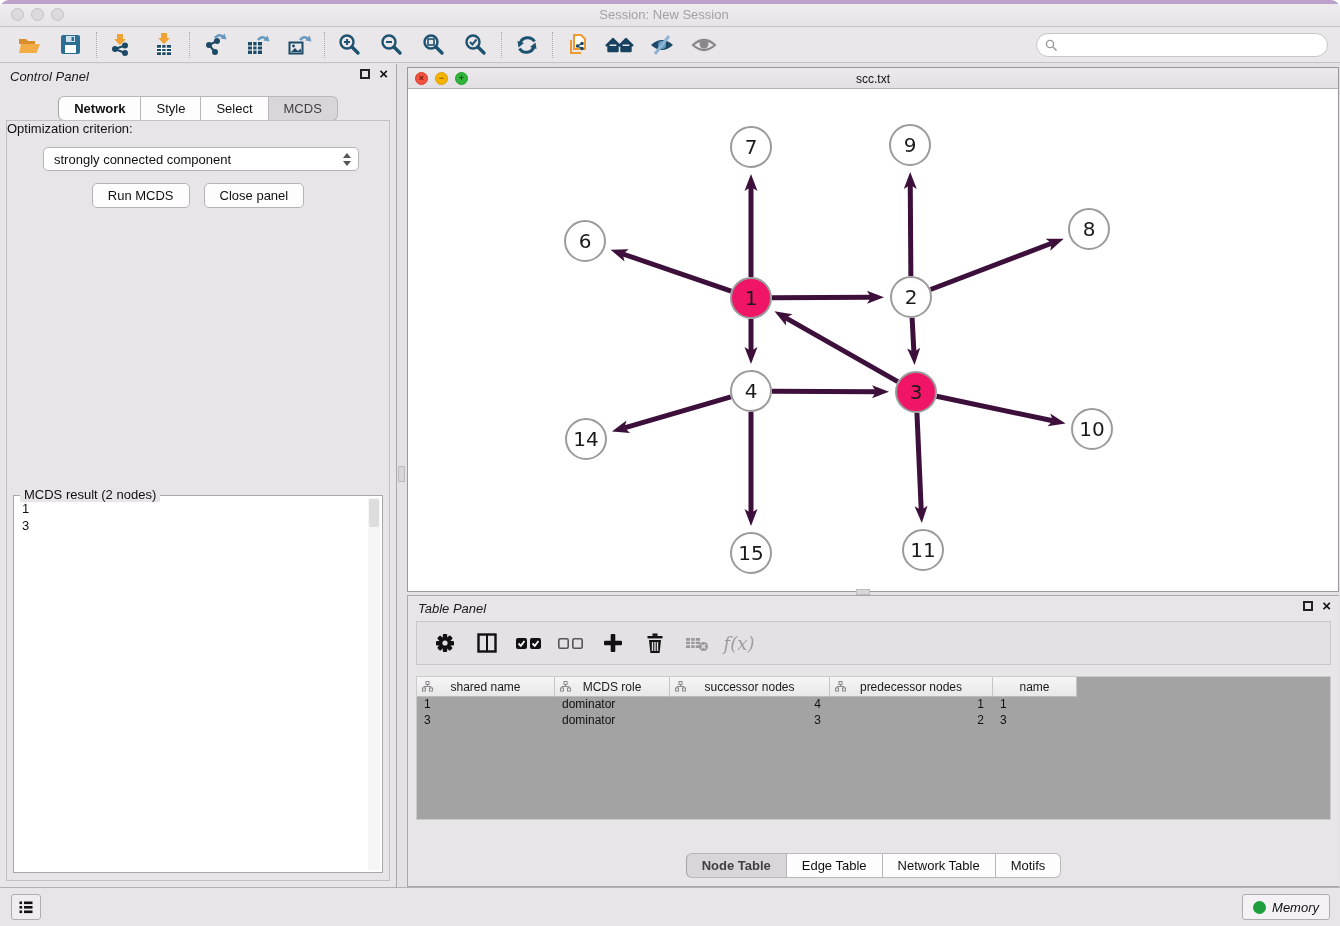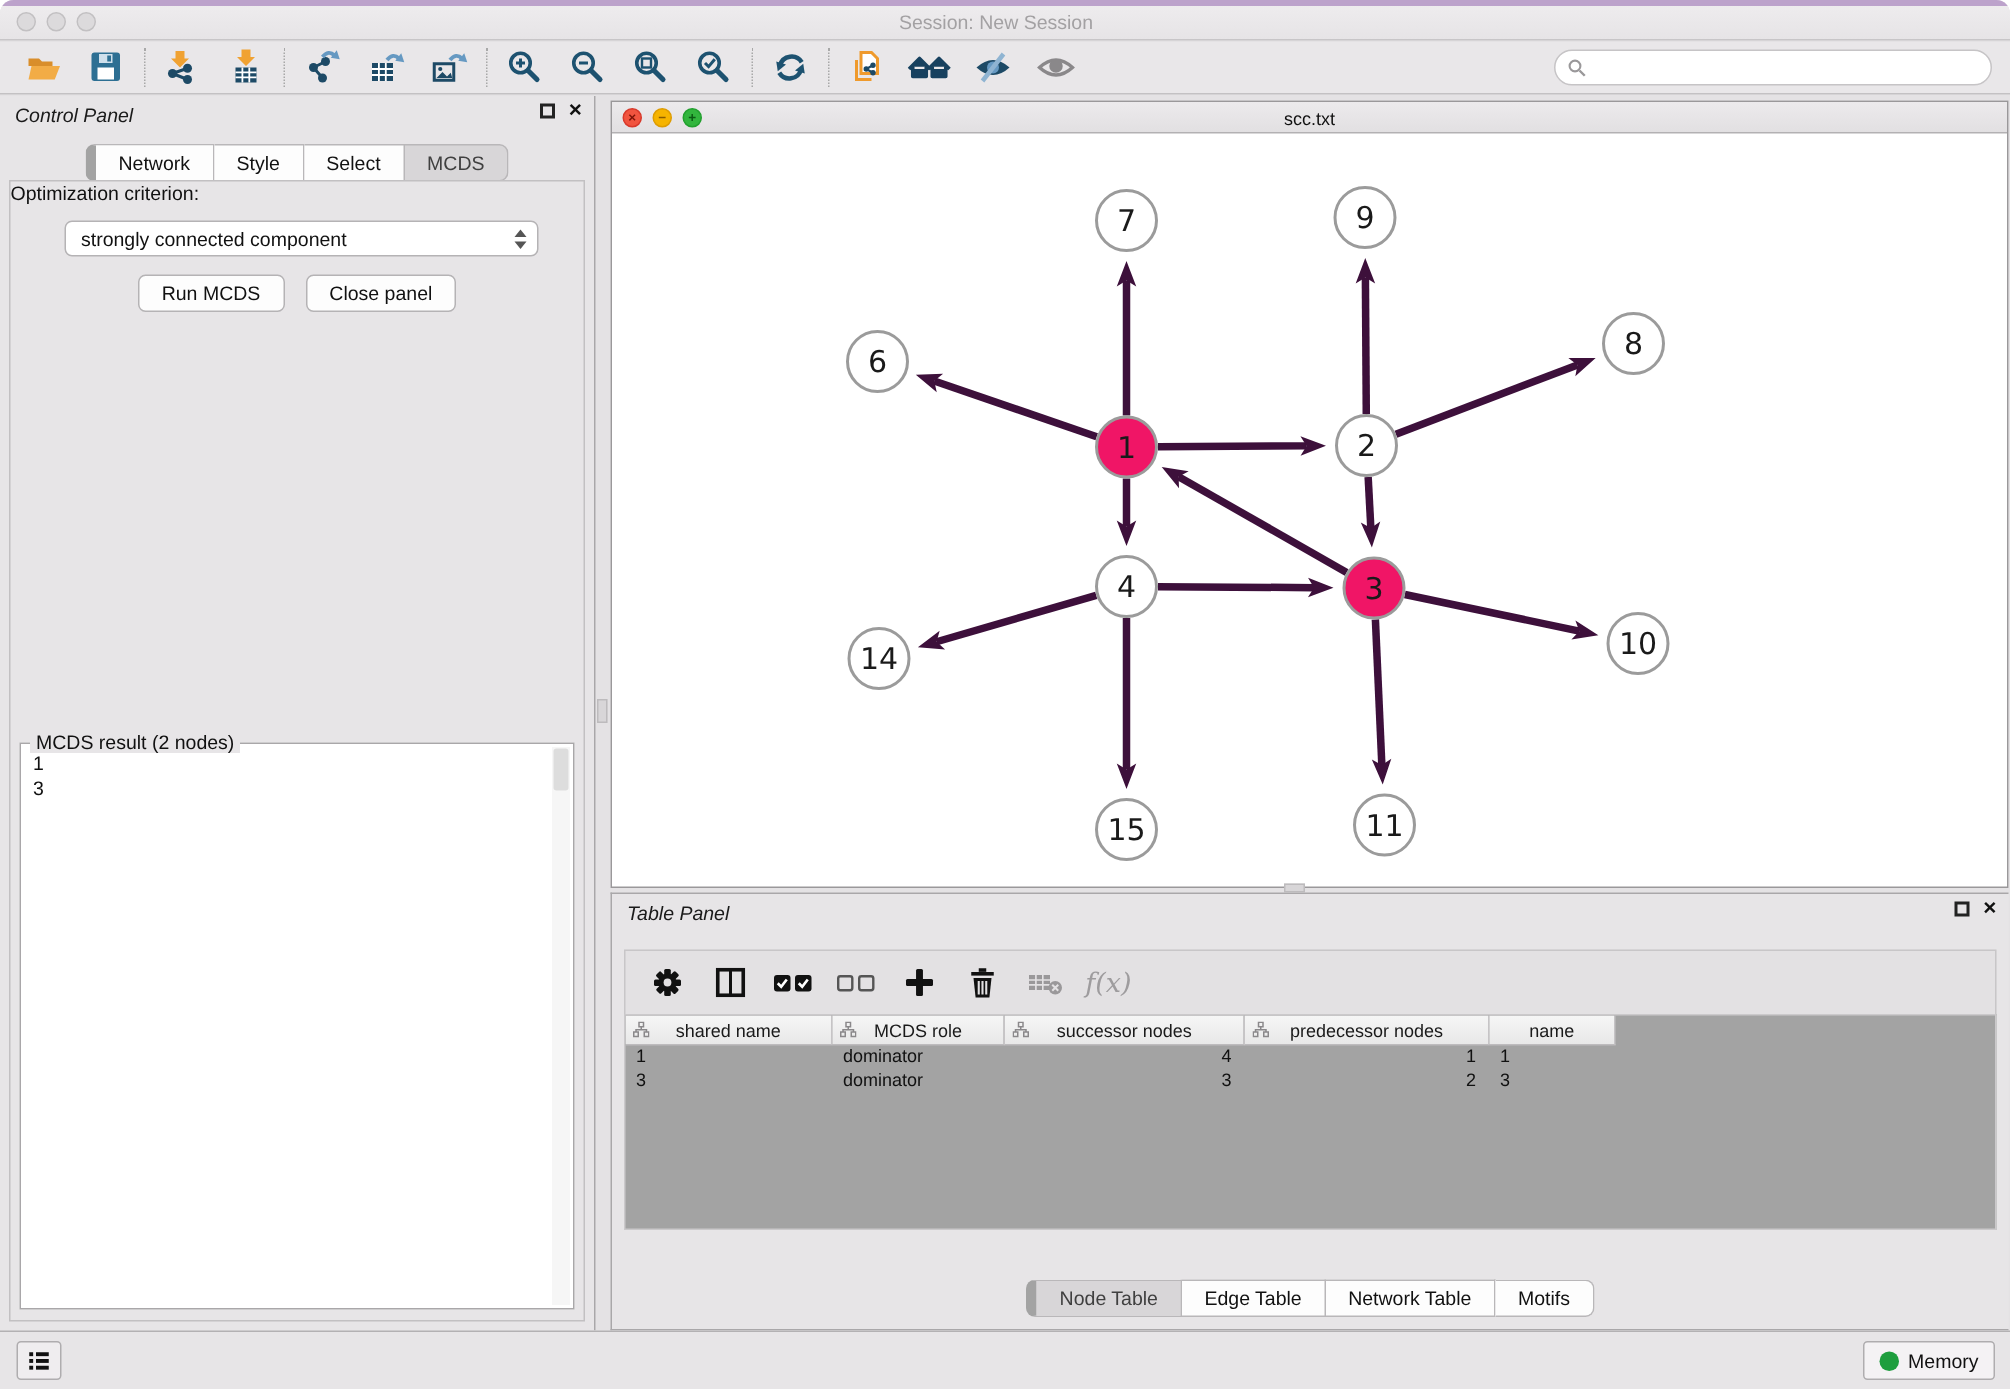--- a/index.html
+++ b/index.html
@@ -33,21 +33,21 @@
   .float-btn { width:10px; height:10px; border:2px solid #222; }
   .close-btn { font-size:15px; font-weight:bold; color:#111; line-height:10px; }
 
   
   .control-panel { position:absolute; left:0; top:64px; width:397px; bottom:39px;
                    background:#E7E5E7; border-right:1px solid #A9A7A9; }
   .seg { display:flex; justify-content:center; }
   .cp-tabs { position:absolute; top:32px; left:0; right:0; }
   .seg-item { font-size:13px; padding:4px 15px; background:#FDFDFD; border:1px solid #B9B7B9;
               border-left:none; color:#111; cursor:default; }
-  .seg-item:first-child { border-left:7px solid #a3a3a3; border-radius:6px 0 0 6px; }
+  .seg-item:first-child { border-left:1px solid #a3a3a3; border-radius:6px 0 0 6px;font-weight:bold; }
   .seg-item:last-child { border-radius:0 6px 6px 0; }
   .seg-item.selected { background:#D8D6D8; color:#404040; }
   .cp-body { position:absolute; top:56px; left:6px; right:6px; bottom:6px;
              background:#E7E5E7; border:1px solid #C2C0C2; }
   .opt-label { font-size:13px; color:#111; }
   .dropdown { position:relative; margin:11px 30px 0 36px; height:24px; background:#fff;
               border:1px solid #B5B3B5; border-radius:5px; display:flex; align-items:center;
               font-size:13px; padding-left:10px; color:#111; }
   .dd-arrows { position:absolute; right:6px; top:4px; }
   .btn-row { display:flex; justify-content:center; gap:14px; margin-top:12px; }
@@ -77,21 +77,21 @@
   .net-canvas { position:absolute; top:21px; left:0; right:0; bottom:0; }
 
   .v-splitter-grip { position:absolute; left:398px; top:466px; width:7px; height:16px;
                      background:#D8D6D8; border:1px solid #BDBBBD; }
   .h-splitter-grip { position:absolute; left:856px; top:589px; width:14px; height:6px;
                      background:#D8D6D8; border:1px solid #BDBBBD; }
 
   
   .table-panel { position:absolute; left:407px; top:595px; width:932px; height:292px;
                  background:#E7E5E7; border:1px solid #A9A7A9; border-right:none; }
-  .tp-toolbar { position:absolute; top:37px; left:8px; right:8px; height:44px;
+  .tp-toolbar { position:absolute; top:25px; left:8px; right:8px; height:44px;
                 background:#E3E1E3; border:1px solid #C8C6C8;
                 display:flex; align-items:center; gap:10px; padding-left:12px; }
   .tp-tbtn { width:32px; height:32px; display:flex; align-items:center; justify-content:center; }
   .fx-label { font-family:"DejaVu Serif", serif; font-style:italic; font-size:18px; color:#9E9C9E; }
   .tp-table { position:absolute; top:80px; left:8px; right:8px; bottom:66px; background:#a3a3a3;
               border:1px solid #CBC9CB; overflow:hidden; }
   .thead { display:flex; height:20px; }
   .th { position:relative; background:linear-gradient(#F6F6F6,#E8E8E8);
         border-right:1px solid #C6C4C6; border-bottom:1px solid #BDBBBD;
         font-size:12px; color:#1A1A1A; display:flex; align-items:center; justify-content:center; }
@@ -102,21 +102,21 @@
   .td.r { text-align:right; padding-right:9px; }
   .tp-tabs { position:absolute; bottom:8px; left:0; right:0; }
 
   
   .statusbar { position:absolute; bottom:0; left:0; right:0; height:39px; background:#E7E5E7;
                border-top:1px solid #B3B1B3; }
   .list-btn { position:absolute; left:11px; top:6px; width:30px; height:26px; background:#EFEDEF;
               border:1px solid #AFADAF; border-radius:3px; display:flex; align-items:center; justify-content:center; }
   .memory-btn { position:absolute; right:10px; top:6px; height:26px; background:#F4F2F4;
                 border:1px solid #AFADAF; border-radius:3px; display:flex; align-items:center;
-                gap:6px; padding:0 10px; font-size:13px; color:#111; }
+                gap:6px; padding:0 10px; font-size:13px; color:#111;font-style:italic; }
   .mem-dot { width:13px; height:13px; border-radius:50%; background:#1E9E3E; }
 </style>
 </head>
 <body>
 
 <div class="window">
 
   <div class="titlebar">
     <div class="title-strip"></div>
     <div class="traffic">

